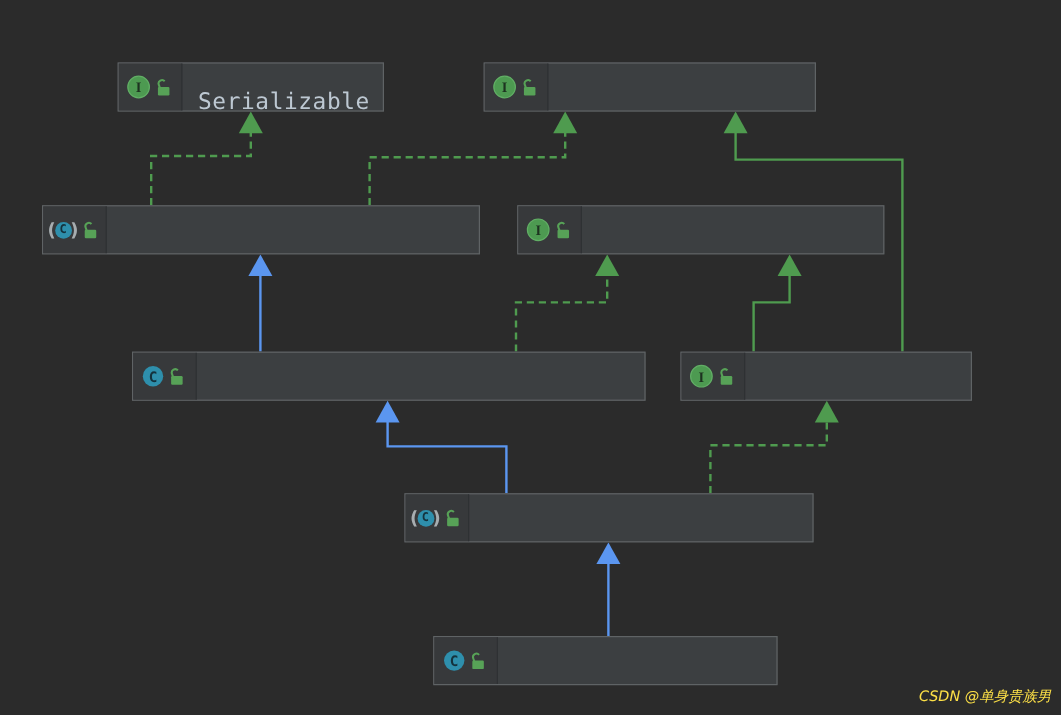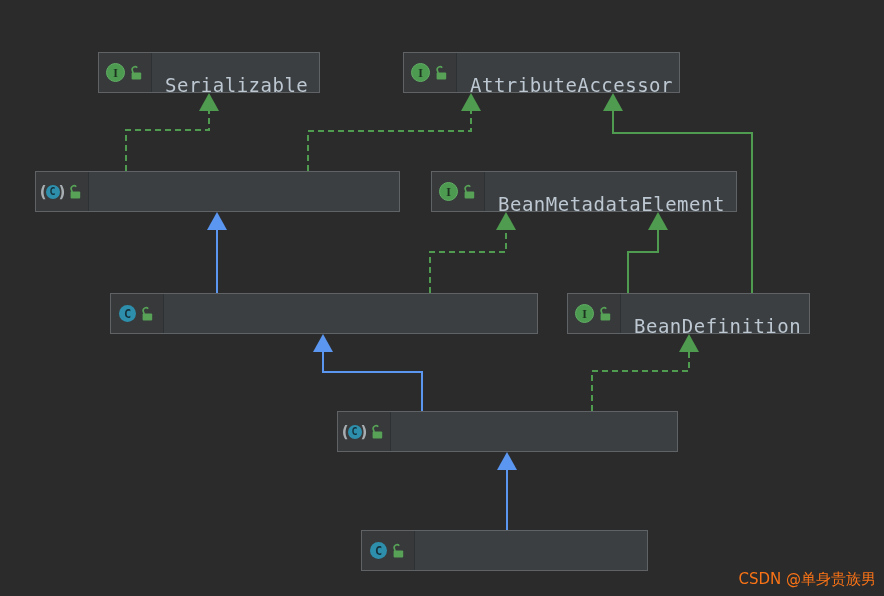--- a/index.html
+++ b/index.html
@@ -33,22 +33,23 @@
     color:#a7adb0;font-size:15px;font-weight:bold;line-height:14px;
     font-family:"DejaVu Sans",sans-serif;margin:0 -1px;
   }
   .lock-icon{display:inline-flex;align-items:flex-end;}
   .label{
     flex:1;display:flex;align-items:center;padding-left:13px;
     color:#bdc8d2;font-size:19px;letter-spacing:.5px;white-space:nowrap;margin-top:24px;
   }
   .watermark{
     position:absolute;right:8px;bottom:7px;
-    color:#f97316;font-size:15px;
+    color:#fde047;font-size:12px;
     font-family:"DejaVu Sans","Liberation Sans",sans-serif;
+    font-style:italic;
   }
 </style>
 </head>
 <body>
 
 <div class="canvas">
   <svg id="edges" width="884" height="596" xmlns="http://www.w3.org/2000/svg">
       <polyline points="126,171 126,130 209,130 209,110" fill="none" stroke="#4f9b4f" stroke-width="2" stroke-dasharray="6 4"></polyline>
       <polygon points="209,93 199,111 219,111" fill="#4f9b4f"></polygon>
       <polyline points="308,171 308,131 471,131 471,110" fill="none" stroke="#4f9b4f" stroke-width="2" stroke-dasharray="6 4"></polyline>
@@ -88,21 +89,20 @@
           <span class="type-icon">
             <span class="circle i">I</span>
           </span>
           <span class="lock-icon">
             <svg width="16" height="16" viewBox="0 0 16 16">
               <path d="M5.2 8 V5.4 a2.9 2.9 0 0 1 5.6 -1" fill="none" stroke="#57a257" stroke-width="1.7" transform="rotate(-20 5.2 8)"></path>
               <rect x="3.6" y="7.4" width="9.6" height="7.2" rx="1" fill="#57a257"></rect>
             </svg>
           </span>
         </div>
-        <div class="label">AttributeAccessor</div>
       </div>
       <div class="node" style="left: 35px; top: 171px; width: 365px; height: 41px;">
         <div class="icon-cell">
           <span class="type-icon abstract">
             <span class="paren">(</span>
             <span class="circle c small">C</span>
             <span class="paren">)</span>
           </span>
           <span class="lock-icon">
             <svg width="16" height="16" viewBox="0 0 16 16">
@@ -117,21 +117,20 @@
           <span class="type-icon">
             <span class="circle i">I</span>
           </span>
           <span class="lock-icon">
             <svg width="16" height="16" viewBox="0 0 16 16">
               <path d="M5.2 8 V5.4 a2.9 2.9 0 0 1 5.6 -1" fill="none" stroke="#57a257" stroke-width="1.7" transform="rotate(-20 5.2 8)"></path>
               <rect x="3.6" y="7.4" width="9.6" height="7.2" rx="1" fill="#57a257"></rect>
             </svg>
           </span>
         </div>
-        <div class="label">BeanMetadataElement</div>
       </div>
       <div class="node" style="left: 110px; top: 293px; width: 428px; height: 41px;">
         <div class="icon-cell">
           <span class="type-icon">
             <span class="circle c">C</span>
           </span>
           <span class="lock-icon">
             <svg width="16" height="16" viewBox="0 0 16 16">
               <path d="M5.2 8 V5.4 a2.9 2.9 0 0 1 5.6 -1" fill="none" stroke="#57a257" stroke-width="1.7" transform="rotate(-20 5.2 8)"></path>
               <rect x="3.6" y="7.4" width="9.6" height="7.2" rx="1" fill="#57a257"></rect>
@@ -144,21 +143,20 @@
           <span class="type-icon">
             <span class="circle i">I</span>
           </span>
           <span class="lock-icon">
             <svg width="16" height="16" viewBox="0 0 16 16">
               <path d="M5.2 8 V5.4 a2.9 2.9 0 0 1 5.6 -1" fill="none" stroke="#57a257" stroke-width="1.7" transform="rotate(-20 5.2 8)"></path>
               <rect x="3.6" y="7.4" width="9.6" height="7.2" rx="1" fill="#57a257"></rect>
             </svg>
           </span>
         </div>
-        <div class="label">BeanDefinition</div>
       </div>
       <div class="node" style="left: 337px; top: 411px; width: 341px; height: 41px;">
         <div class="icon-cell">
           <span class="type-icon abstract">
             <span class="paren">(</span>
             <span class="circle c small">C</span>
             <span class="paren">)</span>
           </span>
           <span class="lock-icon">
             <svg width="16" height="16" viewBox="0 0 16 16">

